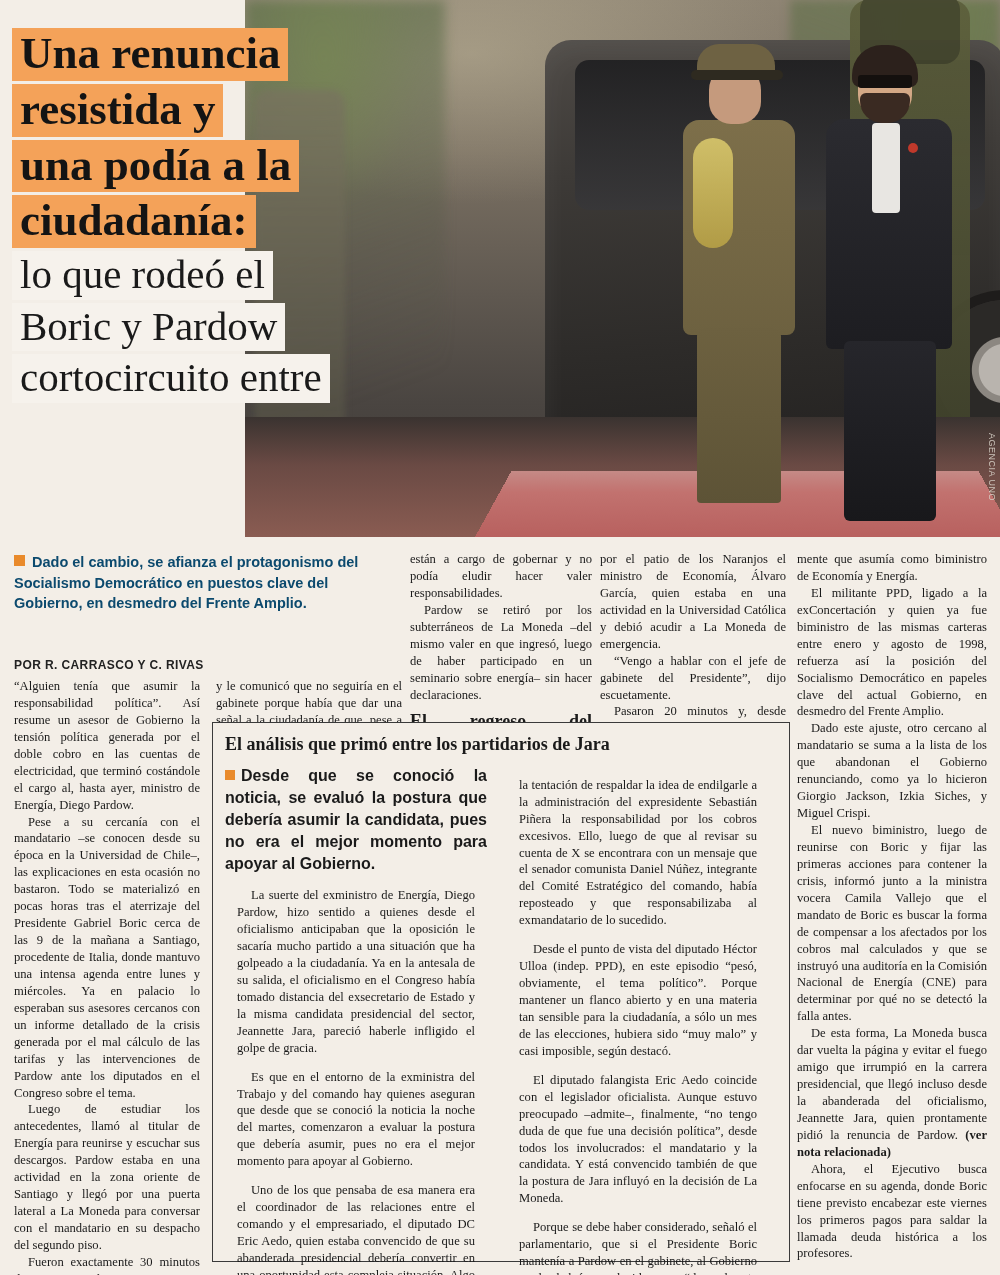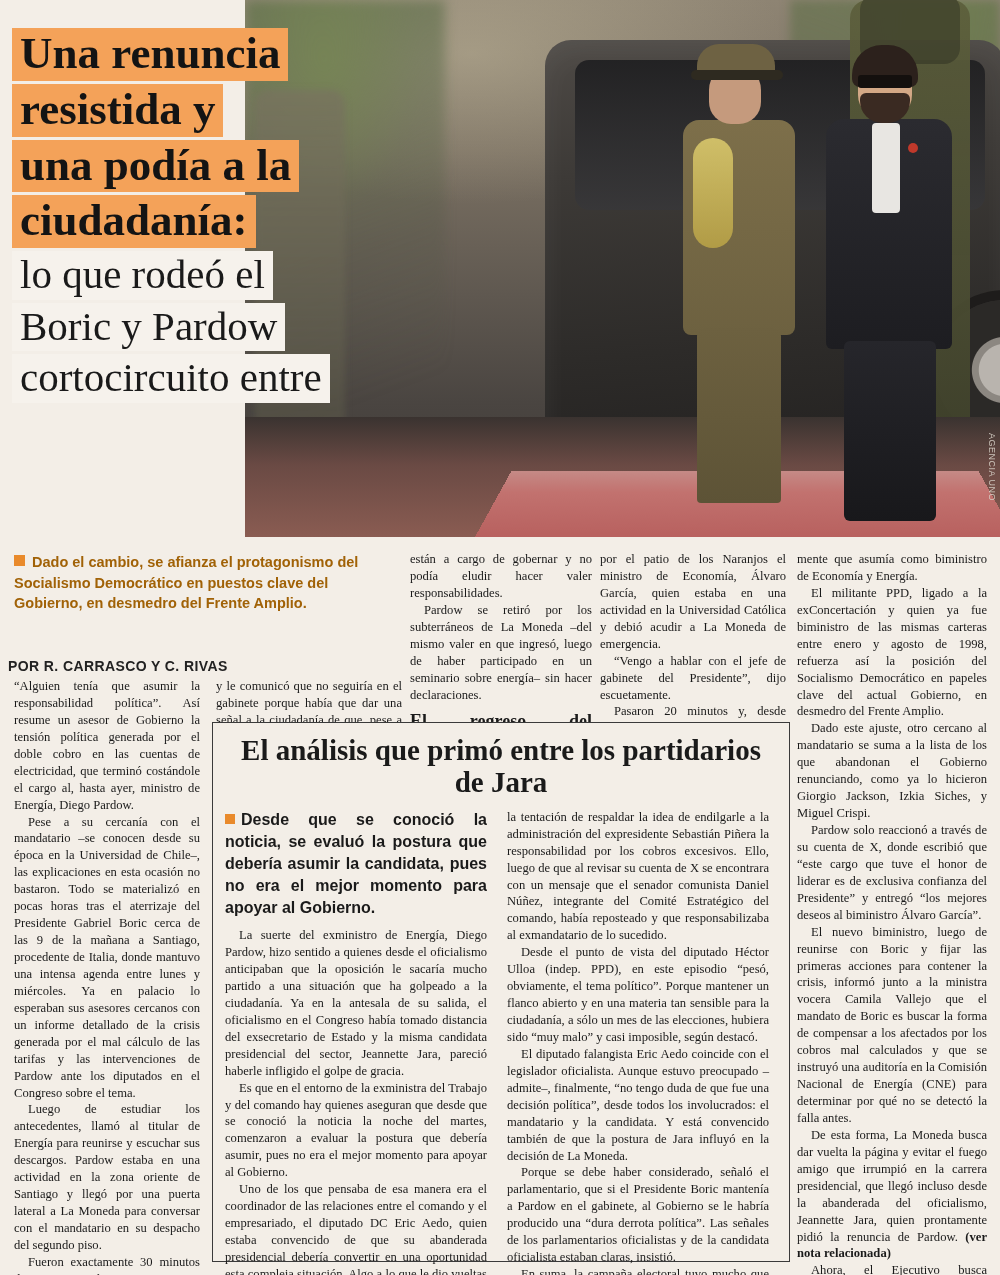--- a/index.html
+++ b/index.html
@@ -216,36 +216,36 @@
   
   .deck {
     position: absolute;
     left: 14px;
     top: 552px;
     width: 355px;
     font-family: "Liberation Sans", sans-serif;
     font-size: 14.5px;
     line-height: 1.42;
     font-weight: 700;
-    color: #a16207;
+    color: #0c4a6e;
   }
   .deck .bullet {
     display: inline-block;
     width: 11px; height: 11px;
     background: #e98a2b;
     margin-right: 7px;
     vertical-align: 1px;
   }
 
   .byline {
     position: absolute;
-    left: 8px;
+    left: 14px;
     top: 658px;
     font-family: "Liberation Sans", sans-serif;
-    font-size: 14px;
+    font-size: 12px;
     font-weight: 700;
     letter-spacing: .4px;
     color: #222;
   }
 
   
   .col {
     position: absolute;
     font-size: 12.6px;
     line-height: 1.345;
@@ -275,24 +275,24 @@
     left: 212px;
     top: 722px;
     width: 578px;
     height: 540px;
     border: 1.5px solid #3a3a3a;
     background: #f3eee7;
     padding: 10px 12px 10px 12px;
     box-sizing: border-box;
   }
   .box-title {
-    text-align: center;
+    text-align: left;
     font-family: "Liberation Serif", serif;
     font-weight: 700;
-    font-size: 29px;
+    font-size: 18px;
     line-height: 1.1;
     margin: 2px 0 10px 0;
   }
   .box-cols {
     display: flex;
     gap: 20px;
   }
   .box-col {
     width: 262px;
     font-size: 12.6px;
@@ -307,21 +307,21 @@
     line-height: 1.38;
     margin-bottom: 8px;
   }
   .box-lead .bullet {
     display: inline-block;
     width: 10px; height: 10px;
     background: #e98a2b;
     margin-right: 6px;
     vertical-align: 1px;
   }
-  .box-col p { margin: 0; }
+  .box-col p { margin: 12px; }
   .box-col p.ind { text-indent: 14px; }
 
   .bold { font-weight: 700; }
 </style>
 </head>
 <body>
 
 <div class="page">
 
   <div class="hero">
@@ -395,21 +395,20 @@
   <div class="col" id="col4">
     <p>por el patio de los Naranjos el ministro de Economía, Álvaro García, quien estaba en una actividad en la Universidad Católica y debió acudir a La Moneda de emergencia.</p>
     <p class="ind">“Vengo a hablar con el jefe de gabinete del Presidente”, dijo escuetamente.</p>
     <p class="ind">Pasaron 20 minutos y, desde Presidencia, se informaba oficial-</p>
   </div>
 
   <div class="col" id="col5">
     <p>mente que asumía como biministro de Economía y Energía.</p>
     <p class="ind">El militante PPD, ligado a la exConcertación y quien ya fue biministro de las mismas carteras entre enero y agosto de 1998, refuerza así la posición del Socialismo Democrático en papeles clave del actual Gobierno, en desmedro del Frente Amplio.</p>
     <p class="ind">Dado este ajuste, otro cercano al mandatario se suma a la lista de los que abandonan el Gobierno renunciando, como ya lo hicieron Giorgio Jackson, Izkia Siches, y Miguel Crispi.</p>
-    <p class="ind">Pardow solo reaccionó a través de su cuenta de X, donde escribió que “este cargo que tuve el honor de liderar es de exclusiva confianza del Presidente” y entregó “los mejores deseos al biministro Álvaro García”.</p>
     <p class="ind">El nuevo biministro, luego de reunirse con Boric y fijar las primeras acciones para contener la crisis, informó junto a la ministra vocera Camila Vallejo que el mandato de Boric es buscar la forma de compensar a los afectados por los cobros mal calculados y que se instruyó una auditoría en la Comisión Nacional de Energía (CNE) para determinar por qué no se detectó la falla antes.</p>
     <p class="ind"><span>De esta forma, La Moneda busca dar vuelta la página y evitar el fuego amigo que irrumpió en la carrera presidencial, que llegó incluso desde la abanderada del oficialismo, Jeannette Jara, quien prontamente pidió la renuncia de Pardow.</span> <span class="bold">(ver nota relacionada)</span></p>
     <p class="ind">Ahora, el Ejecutivo busca enfocarse en su agenda, donde Boric tiene previsto encabezar este viernes los primeros pagos para saldar la llamada deuda histórica a los profesores.</p>
   </div>
 
   <div class="box">
     <div class="box-title">El análisis que primó entre los partidarios de Jara</div>
     <div class="box-cols">
       <div class="box-col">
         <div class="box-lead">

